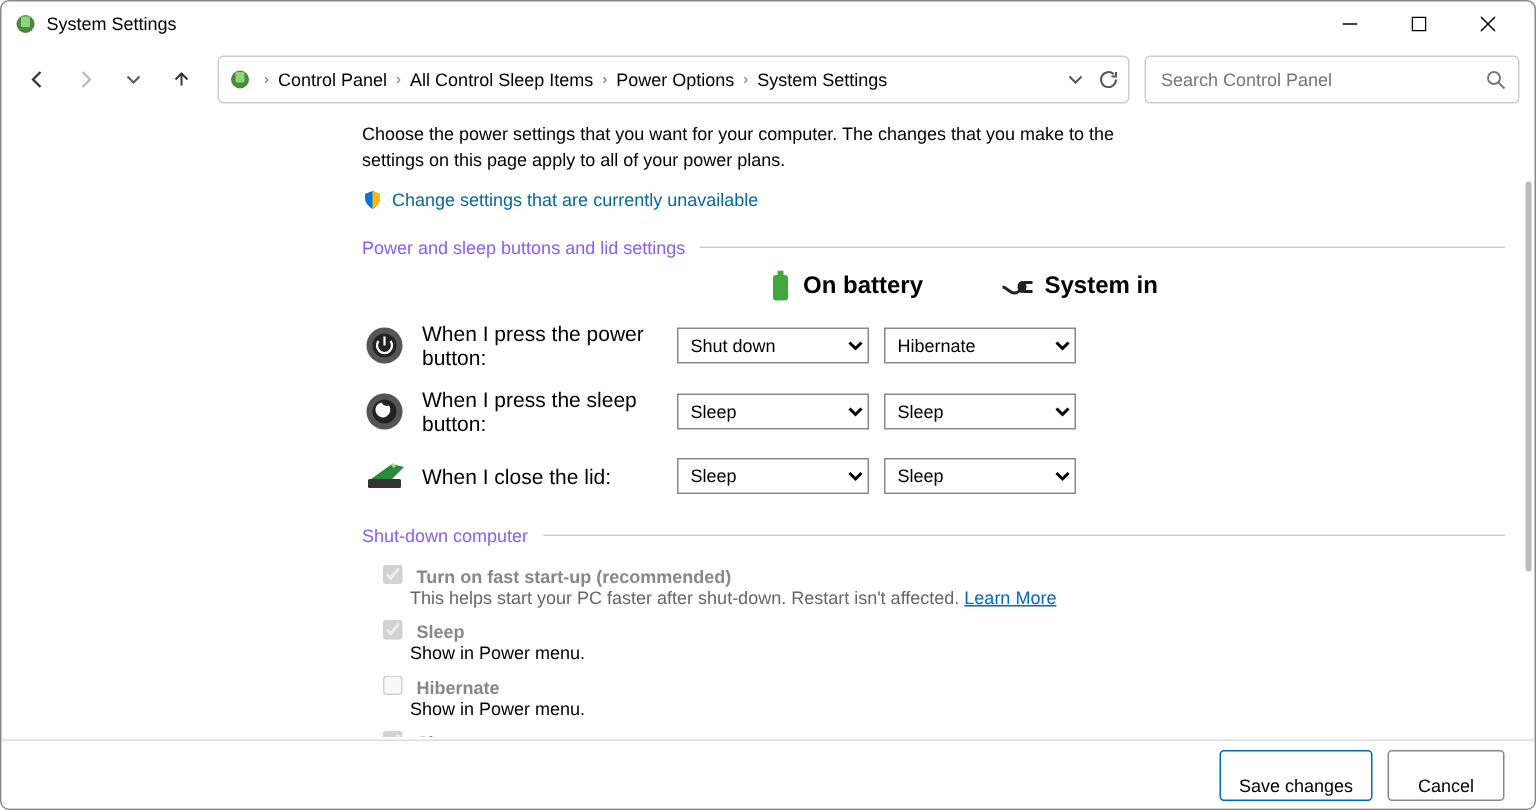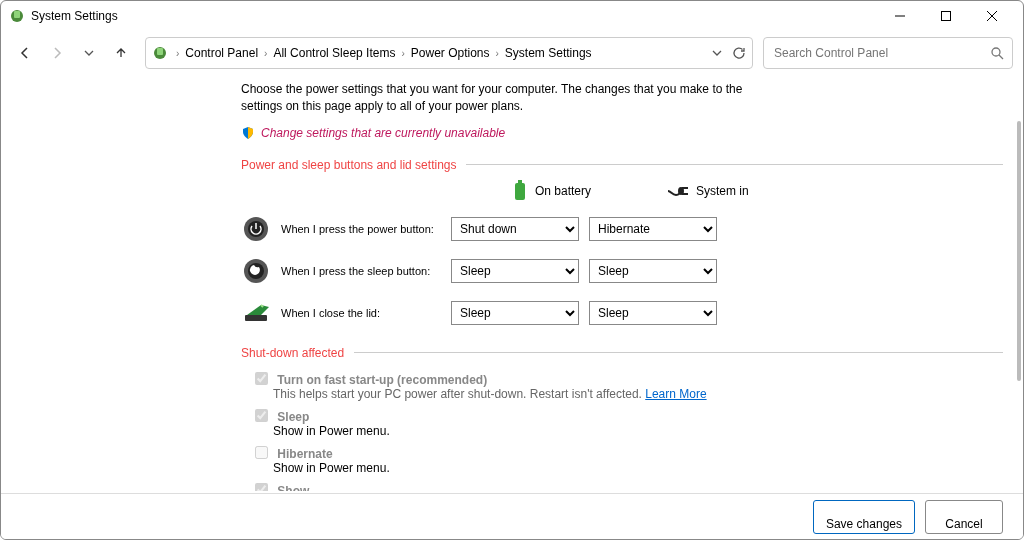--- a/index.html
+++ b/index.html
@@ -20,33 +20,33 @@
   .chev { color:#777; font-size:10px; padding:0 2px; }
   .addr-tail { margin-left:auto; display:flex; align-items:center; gap:10px; color:#555; }
   .search { width:250px; height:32px; border:1px solid #ccc; border-radius:4px; display:flex; align-items:center; padding:0 8px; }
   .search input { flex:1; border:none; outline:none; font-size:12px; color:#333; background:transparent;}
   .search-icon { color:#666; }
 
   .content { position:absolute; top:80px; left:240px; right:20px; bottom:48px; overflow:auto; font-size:12px; color:#000;}
   .desc { max-width:520px; line-height:1.45; }
   .link-row { display:flex; align-items:center; gap:6px; margin-top:10px; }
   .shield { width:14px; height:14px; }
-  .link { color:#be185d; cursor:pointer;font-style:italic; }
-
-  .section-header { display:flex; align-items:center; gap:10px; margin-top:18px; color:#ef4444; }
+  .link { color:#0369a1; cursor:pointer; }
+
+  .section-header { display:flex; align-items:center; gap:10px; margin-top:18px; color:#8b5cf6; }
   .section-header .line { flex:1; height:1px; background:#ccc; }
 
   .cols-header { display:flex; margin-top:8px; }
   .lbl-col { width:200px; }
   .val-col { width:155px; display:flex; align-items:center; gap:6px; padding-left:10px;}
-  .val-col .txt { font-size:12px; }
+  .val-col .txt { font-size:16px;font-weight:bold; }
 
   .row { display:flex; align-items:center; margin-top:12px; }
   .row-icon { width:30px; height:30px; margin-right:10px; display:flex; align-items:center; justify-content:center; }
-  .row-label { width:160px; font-size:11px; }
+  .row-label { width:160px; font-size:14px; }
   .sel { width:128px; height:24px; border:1px solid #888; font-size:12px; padding:0 4px; margin-left:10px; background:#fff;}
 
   .shutdown-list { margin-top:8px; }
   .sd-item { margin:4px 0 4px 10px; }
   .sd-item input[type=checkbox]{ margin-right:6px; transform:translateY(1px);}
   .sd-title { font-weight:600; display:inline; }
   .sd-title.disabled { color:#888; }
   .sd-sub { margin-left:22px; color:#000;}
   .sd-sub.disabled { color:#666; }
   .learn { color:#0066cc; text-decoration:underline; cursor:pointer;}
@@ -209,29 +209,29 @@
           <path d="M6 14L20 4l8 2-8 8z" fill="#2a8a3a"></path>
           <path d="M20 4l2 2" stroke="#9de08a" stroke-width="2"></path>
         </svg>
       </div>
     <div class="row-label">When I close the lid:</div>
     <select class="sel"><option>Sleep</option></select>
     <select class="sel"><option>Sleep</option></select>
   </div>
 
   <div class="section-header">
-    <span>Shut-down affected</span>
+    <span>Shut-down computer</span>
     <div class="line"></div>
   </div>
 
   <div class="shutdown-list">
     <div class="sd-item">
       <input type="checkbox" checked="" disabled="" style="">
       <span class="sd-title disabled">Turn on fast start-up (recommended)</span>
-      <div class="sd-sub disabled"><span>This helps start your PC power after shut-down. Restart isn't affected. </span><span class="learn">Learn More</span></div>
+      <div class="sd-sub disabled"><span>This helps start your PC faster after shut-down. Restart isn't affected. </span><span class="learn">Learn More</span></div>
     </div>
     <div class="sd-item">
       <input type="checkbox" checked="" disabled="" style="">
       <span class="sd-title disabled">Sleep</span>
       <div class="sd-sub">Show in Power menu.</div>
     </div>
     <div class="sd-item">
       <input type="checkbox" disabled="" style="">
       <span class="sd-title disabled">Hibernate</span>
       <div class="sd-sub">Show in Power menu.</div>

